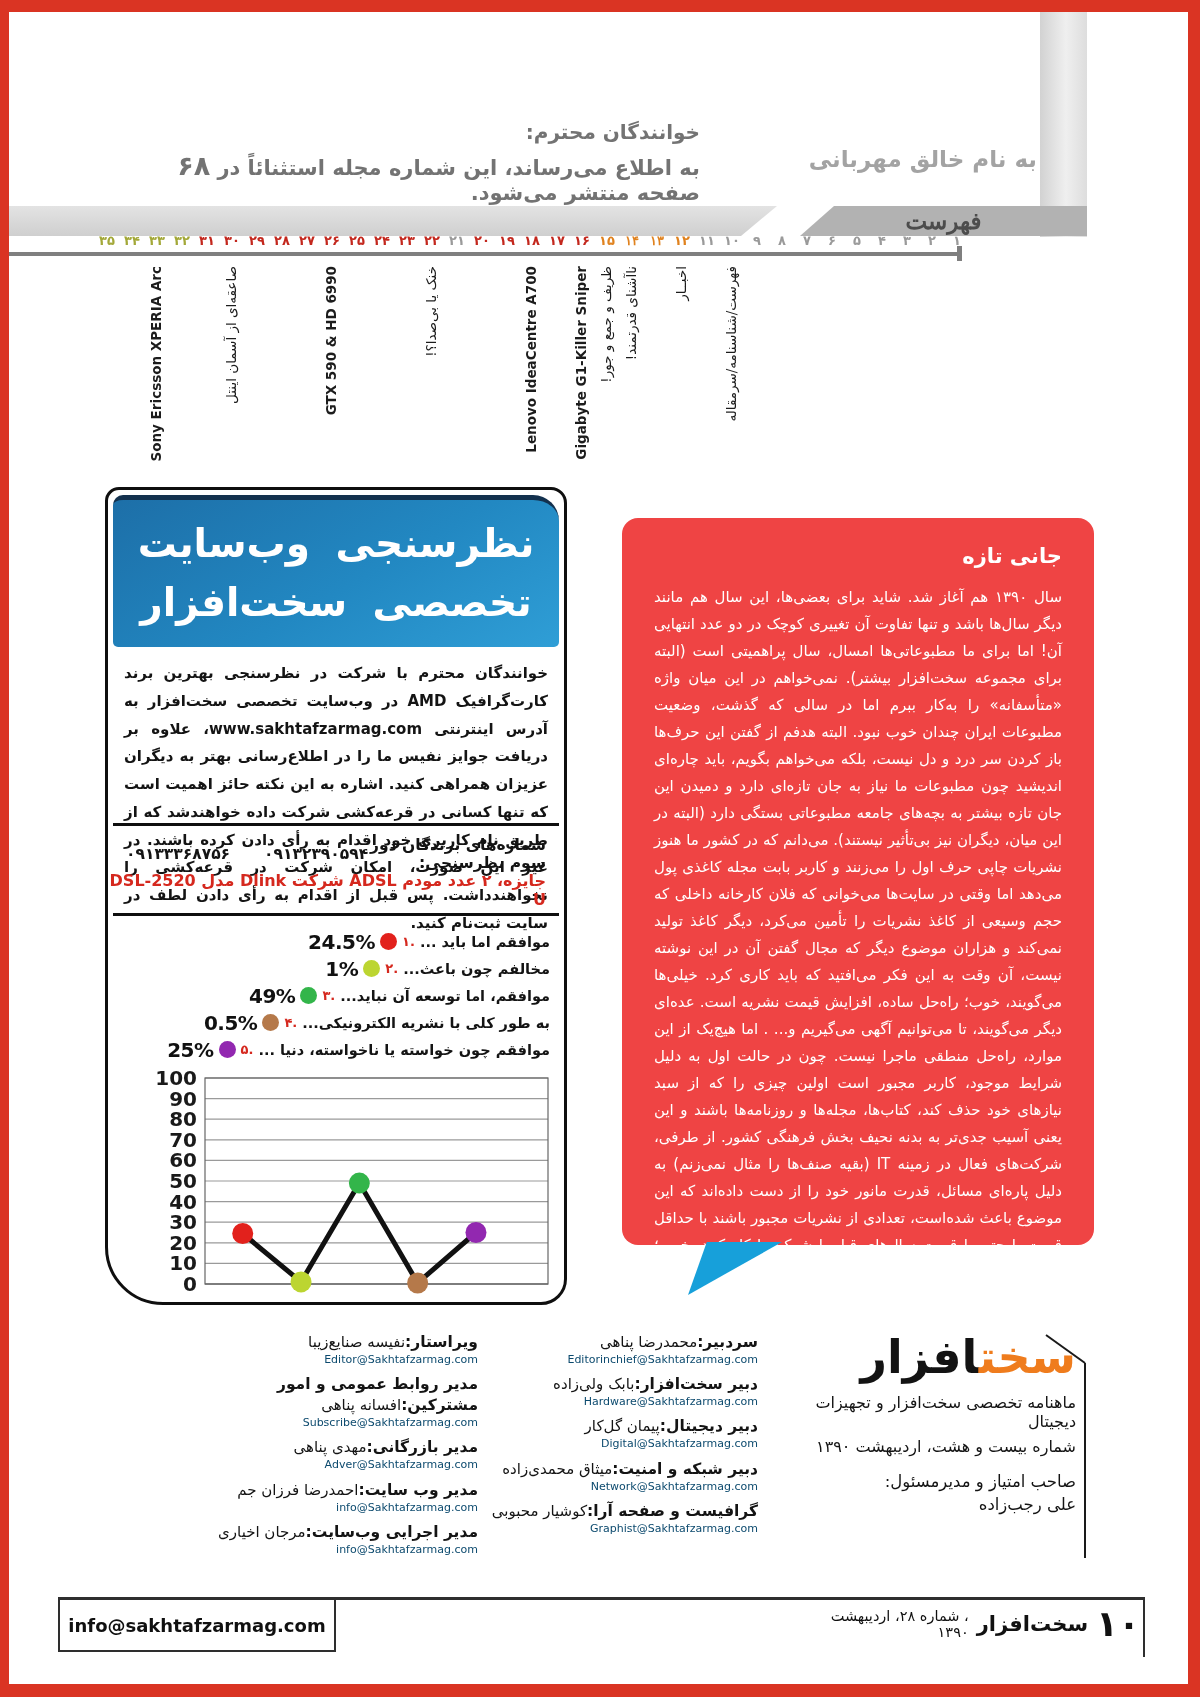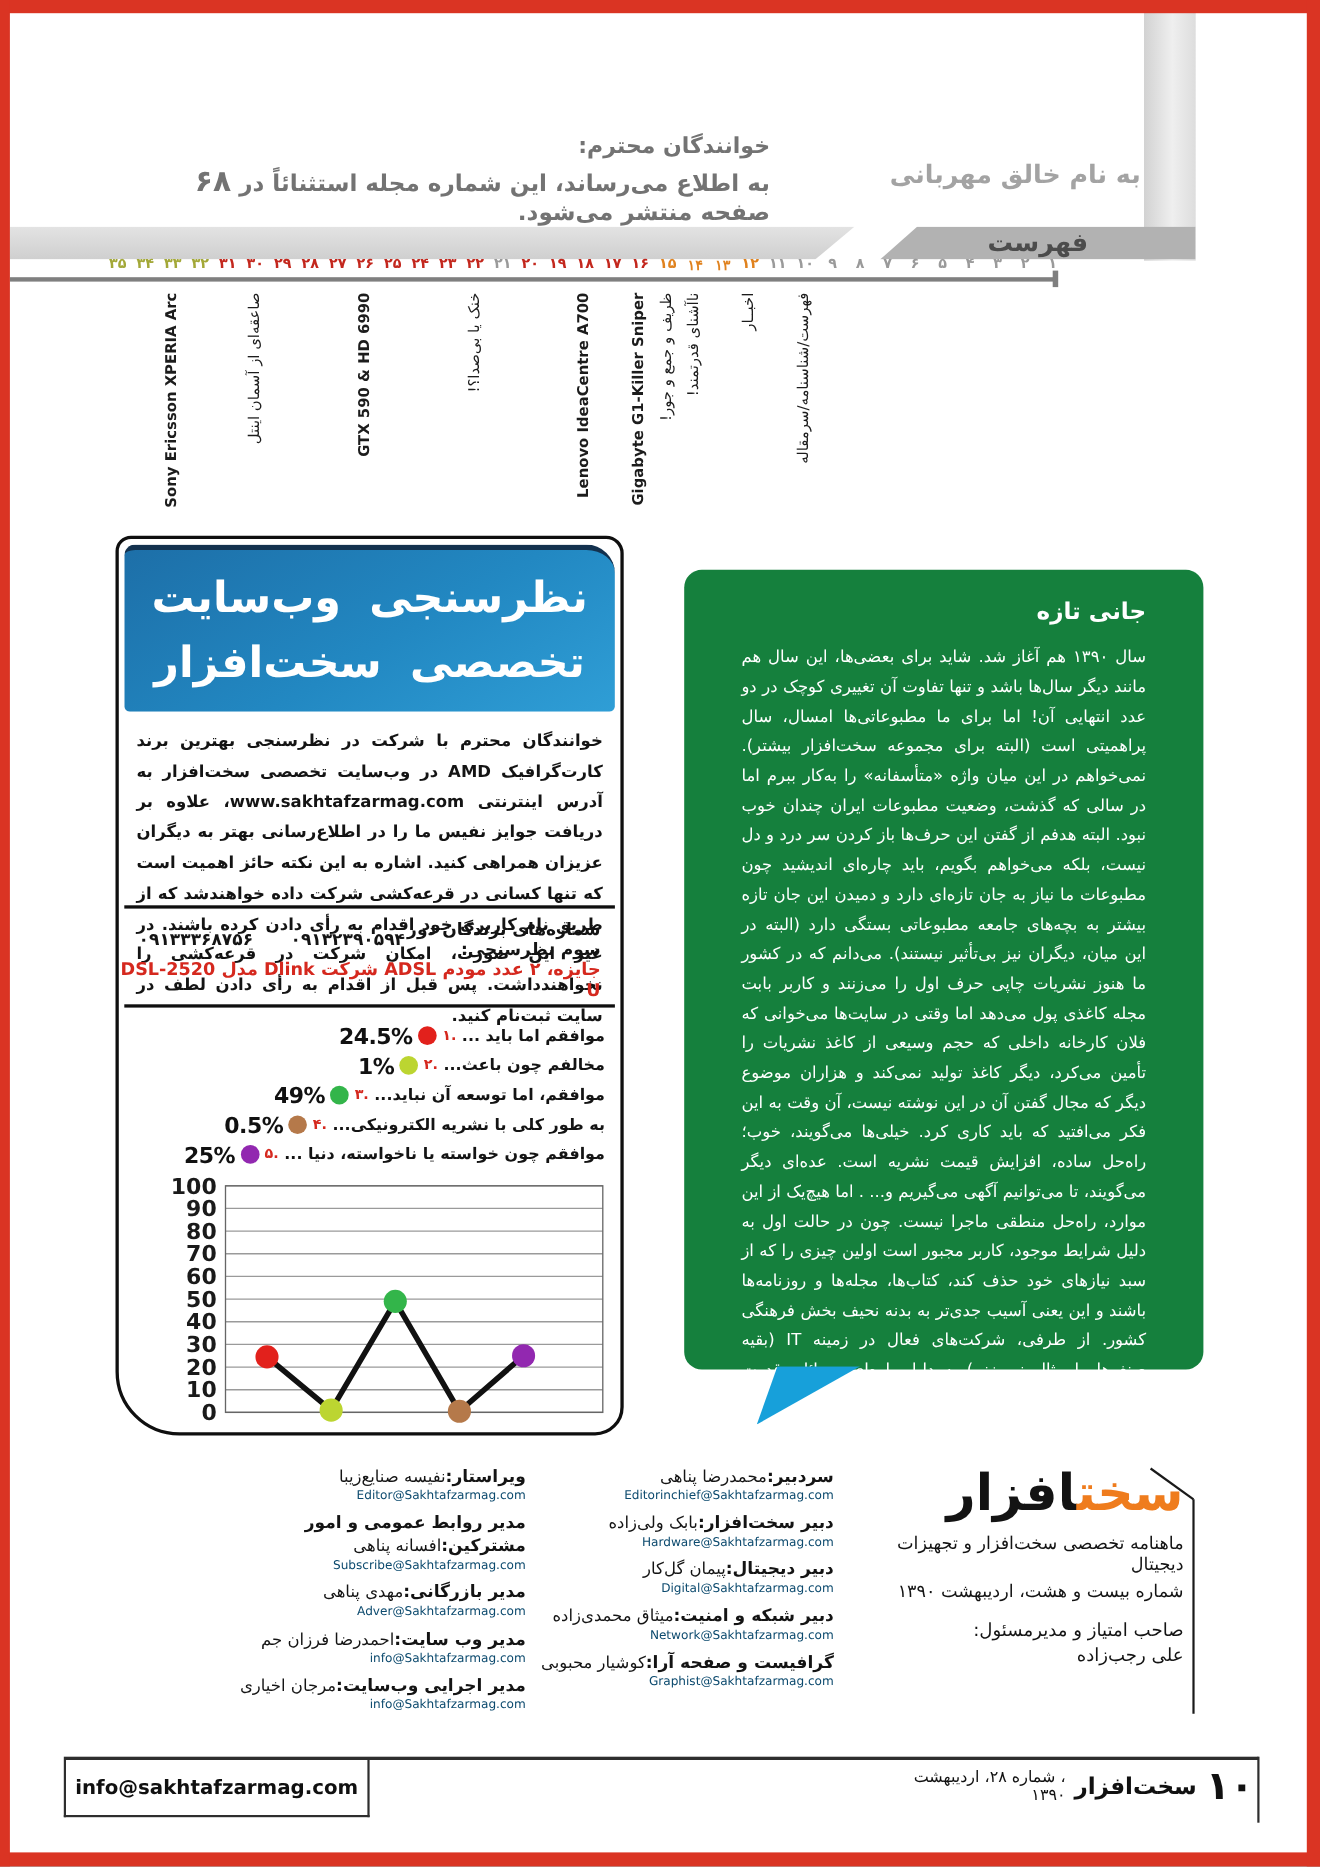--- a/index.html
+++ b/index.html
@@ -14,21 +14,21 @@
 
   
   .vband{position:absolute;left:1040px;top:0;width:47px;height:237px;background:linear-gradient(90deg,#d2d2d2,#efefef 55%,#dddddd);}
   .bismillah{position:absolute;left:790px;top:146px;width:247px;text-align:right;direction:rtl;color:#a3a3a3;font-weight:bold;font-size:23px;}
   .notice{position:absolute;left:120px;top:120px;width:580px;text-align:right;direction:rtl;color:#737373;}
   .notice .t{font-size:20px;font-weight:bold;margin-bottom:6px;}
   .notice .b{font-size:21px;font-weight:bold;}
   .notice .pages{font-size:27px;font-weight:bold;margin-top:28px;}
   .ribbon-light{position:absolute;left:9px;top:206px;width:768px;height:30px;background:linear-gradient(180deg,#e3e3e3,#cfcfcf);clip-path:polygon(0 0,100% 0,calc(100% - 36px) 100%,0 100%);}
   .ribbon-dark{position:absolute;left:800px;top:206px;width:287px;height:30px;background:#b2b2b2;clip-path:polygon(34px 0,100% 0,100% 100%,0 100%);
-    display:flex;align-items:center;justify-content:center;}
+    display:flex;align-items:center;justify-content:center;font-family:Liberation Serif, serif;}
   .ribbon-dark span{color:#4c4c4c;font-weight:bold;font-size:23px;direction:rtl;}
 
   
   .tl-line{position:absolute;left:9px;top:252px;width:950px;height:4px;background:#7f7f7f;}
   .tl-cap{position:absolute;left:957px;top:246px;width:5px;height:15px;background:#7f7f7f;}
   .tl-num{position:absolute;top:233px;width:24px;text-align:center;font-size:13px;font-weight:bold;}
   .tl-label{position:absolute;top:266px;white-space:nowrap;transform:rotate(-90deg) translateX(-100%);transform-origin:0 0;
     font-size:13.5px;color:#1c1c1c;direction:rtl;}
   .tl-label.latin{font-weight:bold;direction:ltr;font-size:13.5px;}
 
@@ -48,22 +48,22 @@
   .prize{position:absolute;top:381px;right:18px;direction:rtl;font-size:16px;font-weight:bold;color:#d5281e;}
   .legend{position:absolute;top:438px;right:14px;left:14px;}
   .lrow{display:flex;justify-content:flex-end;align-items:center;height:27px;gap:5px;direction:ltr;}
   .lpct{font-size:20px;font-weight:bold;color:#111;letter-spacing:-0.5px;}
   .ldot{width:17px;height:17px;border-radius:50%;display:inline-block;flex:0 0 auto;}
   .lnum{font-size:13px;font-weight:bold;color:#d5281e;}
   .ltext{direction:rtl;font-size:14.5px;font-weight:bold;color:#141414;}
   .chart{position:absolute;left:42px;top:578px;}
 
   
-  .bubble{position:absolute;left:622px;top:518px;width:472px;height:727px;background:#15803d;border-radius:16px;
-    box-sizing:border-box;padding:26px 52px;direction:rtl;}
+  .bubble{position:absolute;left:622px;top:518px;width:472px;height:727px;background:#ef4444;border-radius:16px;
+    box-sizing:border-box;padding:26px 32px;direction:rtl;}
   .bubble h3{margin:0 0 16px 0;color:#fff;font-size:21px;font-weight:bold;}
   .ed-body{margin:0;color:#fff;font-size:15px;line-height:1.8;text-align:justify;}
   .ed-email{font-weight:bold;}
   .signoff{margin:26px 0 0 0;color:#fff;font-size:16px;font-weight:bold;}
   .bubble-tail{position:absolute;left:688px;top:1242px;width:94px;height:53px;background:#17a0da;
     clip-path:polygon(0 100%,20% 0,100% 0);}
 
   
   .corner-lines{position:absolute;left:1030px;top:1325px;}
   .colo{position:absolute;left:770px;top:1332px;width:306px;text-align:right;direction:rtl;color:#141414;}

